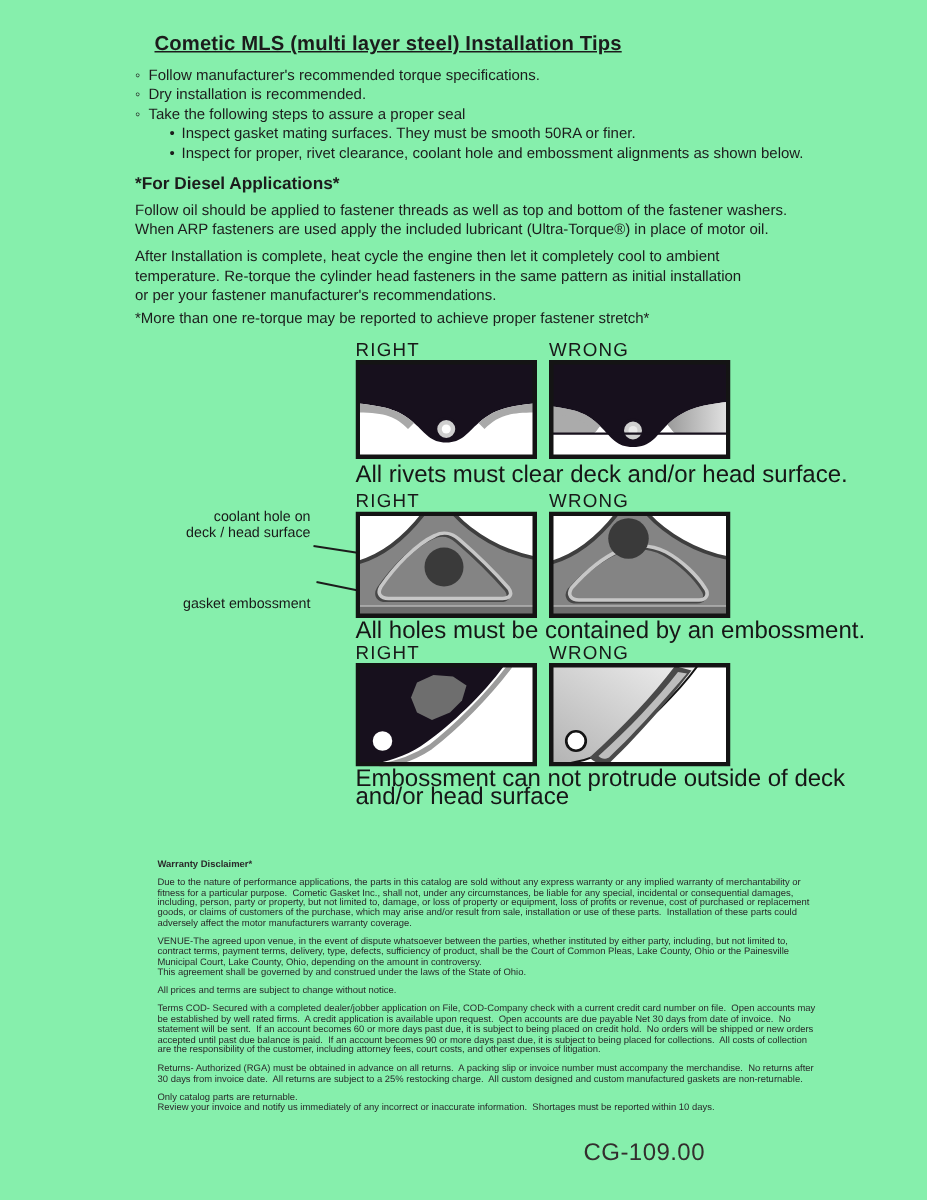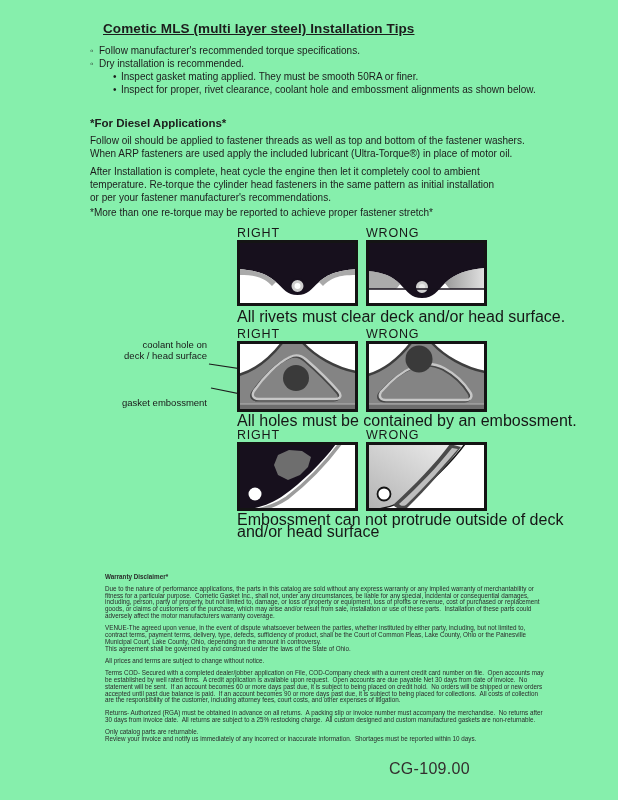--- a/index.html
+++ b/index.html
@@ -43,21 +43,22 @@
 </head>
 <body>
 
 <div id="page">
 
   <div class="abs title">Cometic MLS (multi layer steel) Installation Tips</div>
 
   <div class="abs bullets">
     <div class="b-row"><span class="marker">◦</span><span>Follow manufacturer's recommended torque specifications.</span></div>
     <div class="b-row"><span class="marker">◦</span><span>Dry installation is recommended.</span></div>
-    <div class="b-row b-sub"><span class="marker">•</span><span>Inspect gasket mating applied.  They must be smooth 50RA or finer.</span></div>
+    <div class="b-row"><span class="marker">◦</span><span>Take the following steps to assure a proper seal</span></div>
+    <div class="b-row b-sub"><span class="marker">•</span><span>Inspect gasket mating surfaces.  They must be smooth 50RA or finer.</span></div>
     <div class="b-row b-sub"><span class="marker">•</span><span>Inspect for proper, rivet clearance, coolant hole and embossment alignments as shown below.</span></div>
   </div>
 
   <div class="abs h2">*For Diesel Applications*</div>
   <div class="abs para p1">Follow oil should be applied to fastener threads as well as top and bottom of the fastener washers.
 When ARP fasteners are used apply the included lubricant (Ultra-Torque®) in place of motor oil.</div>
   <div class="abs para p2">After Installation is complete, heat cycle the engine then let it completely cool to ambient
 temperature. Re-torque the cylinder head fasteners in the same pattern as initial installation
 or per your fastener manufacturer's recommendations.</div>
   <div class="abs para p3">*More than one re-torque may be reported to achieve proper fastener stretch*</div>

